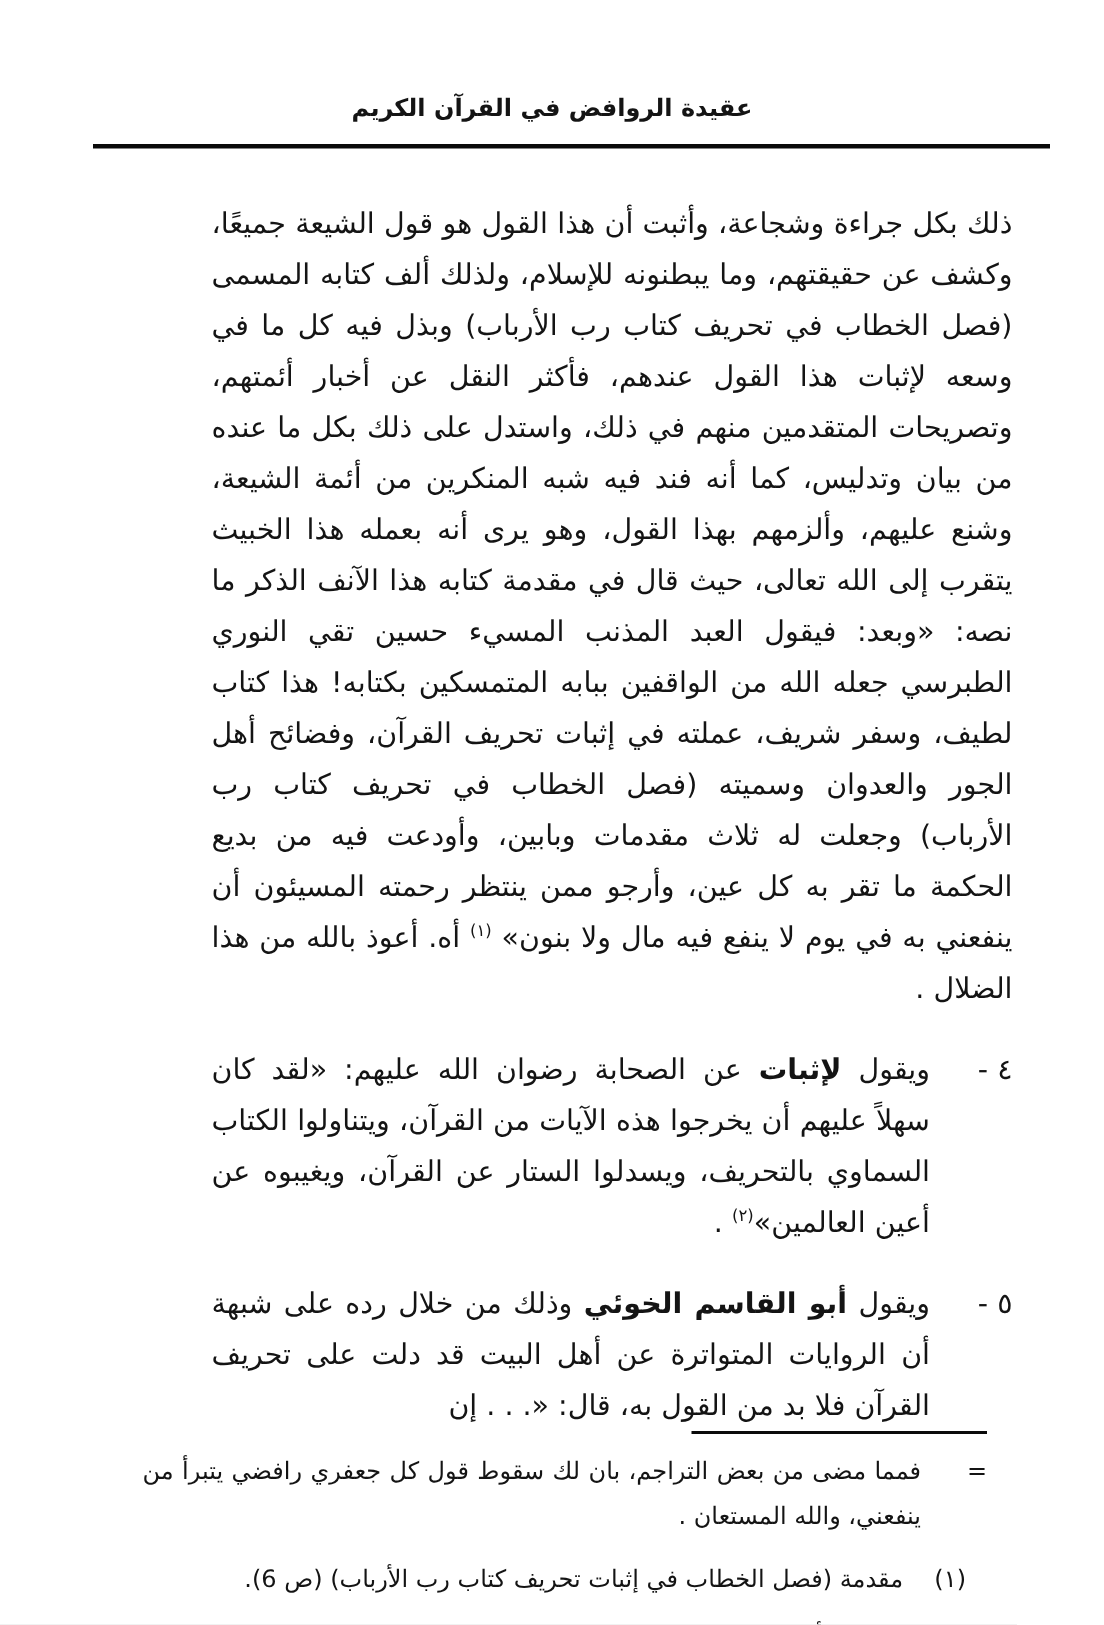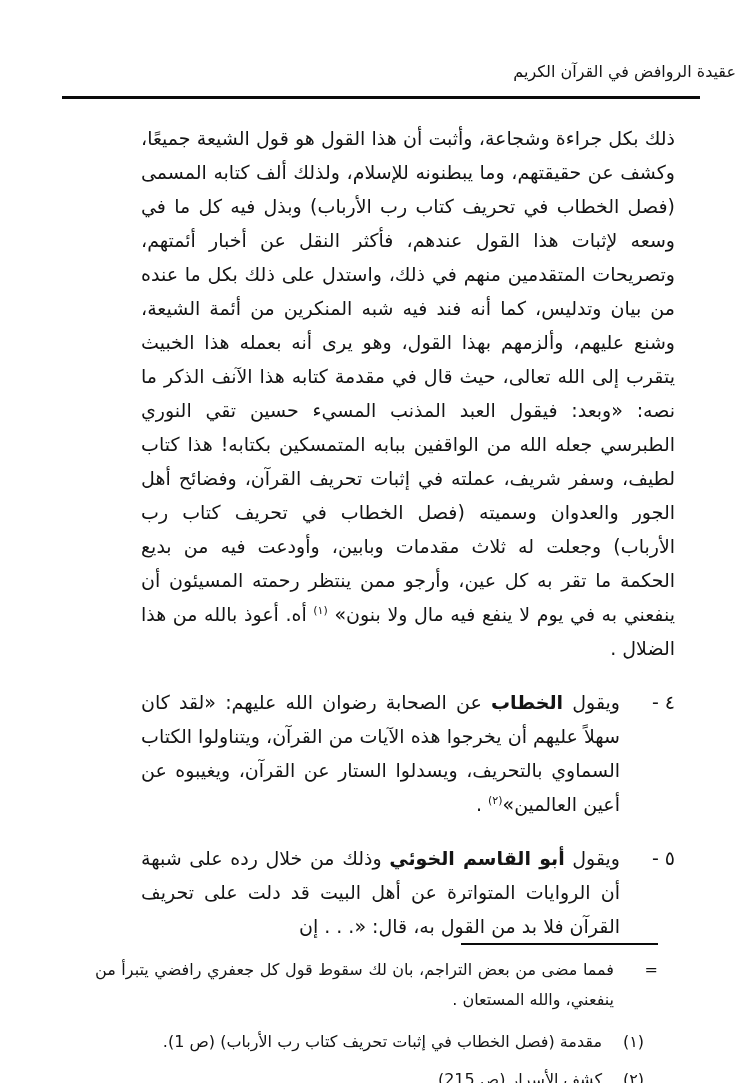--- a/index.html
+++ b/index.html
@@ -16,35 +16,35 @@
     margin: 0 auto;
     background: #ffffff;
     direction: rtl;
     display: flex;
     flex-direction: column;
     padding: 60px 0 96px 0;
     overflow: hidden;
   }
   
   .running-head {
-    text-align: right;
-    font-weight: normal;
+    text-align: center;
+    font-weight: bold;
     font-size: 16px;
     line-height: 24px;
     letter-spacing: 0.2px;
   }
   .header-rule {
     height: 3px;
     background: #0a0a0a;
     margin: 12px 36px 0 62px;
     border: none;
   }
   
   .content {
-    padding: 0 61px 0 93px;
+    padding: 11px 61px 0 93px;
     margin-left: 48px;
   }
   .para {
     margin-top: 22px;
     font-size: 19px;
     line-height: 34px;
     text-align: justify;
     text-justify: inter-word;
   }
   .item {
@@ -119,21 +119,21 @@
     <div class="running-head">عقيدة الروافض في القرآن الكريم</div>
     <div class="header-rule"></div>
   </header>
 
   <main class="content">
 
     <p class="para"><span>ذلك بكل جراءة وشجاعة، وأثبت أن هذا القول هو قول الشيعة جميعًا، وكشف عن حقيقتهم، وما يبطنونه للإسلام، ولذلك ألف كتابه المسمى (فصل الخطاب في تحريف كتاب رب الأرباب) وبذل فيه كل ما في وسعه لإثبات هذا القول عندهم، فأكثر النقل عن أخبار أئمتهم، وتصريحات المتقدمين منهم في ذلك، واستدل على ذلك بكل ما عنده من بيان وتدليس، كما أنه فند فيه شبه المنكرين من أئمة الشيعة، وشنع عليهم، وألزمهم بهذا القول، وهو يرى أنه بعمله هذا الخبيث يتقرب إلى الله تعالى، حيث قال في مقدمة كتابه هذا الآنف الذكر ما نصه: «وبعد: فيقول العبد المذنب المسيء حسين تقي النوري الطبرسي جعله الله من الواقفين ببابه المتمسكين بكتابه! هذا كتاب لطيف، وسفر شريف، عملته في إثبات تحريف القرآن، وفضائح أهل الجور والعدوان وسميته (فصل الخطاب في تحريف كتاب رب الأرباب) وجعلت له ثلاث مقدمات وبابين، وأودعت فيه من بديع الحكمة ما تقر به كل عين، وأرجو ممن ينتظر رحمته المسيئون أن ينفعني به في يوم لا ينفع فيه مال ولا بنون»</span> <sup class="fnref">(١)</sup><span> أه. أعوذ بالله من هذا الضلال .</span></p>
 
     <div class="item">
       <span class="item-num">٤ -</span>
-      <p class="item-text"><span>ويقول </span><b class="bold-name">الخطاب</b><span> عن الصحابة رضوان الله عليهم: «لقد كان سهلاً عليهم أن يخرجوا هذه الآيات من القرآن، ويتناولوا الكتاب السماوي بالتحريف، ويسدلوا الستار عن القرآن، ويغيبوه عن أعين العالمين»</span><sup class="fnref">(٢)</sup><span> .</span></p>
+      <p class="item-text"><span>ويقول </span><b class="bold-name">لإثبات</b><span> عن الصحابة رضوان الله عليهم: «لقد كان سهلاً عليهم أن يخرجوا هذه الآيات من القرآن، ويتناولوا الكتاب السماوي بالتحريف، ويسدلوا الستار عن القرآن، ويغيبوه عن أعين العالمين»</span><sup class="fnref">(٢)</sup><span> .</span></p>
     </div>
 
     <div class="item">
       <span class="item-num">٥ -</span>
       <p class="item-text"><span>ويقول </span><b class="bold-name">أبو القاسم الخوئي</b><span> وذلك من خلال رده على شبهة أن الروايات المتواترة عن أهل البيت قد دلت على تحريف القرآن فلا بد من القول به، قال: «. . . إن</span></p>
     </div>
 
   </main>
 
   <div class="spacer"></div>
@@ -142,21 +142,21 @@
     <div class="fn-rule"></div>
 
     <div class="fn-row">
       <span class="fn-marker">=</span>
       <p class="fn-text">فمما مضى من بعض التراجم، بان لك سقوط قول كل جعفري رافضي يتبرأ من ينفعني، والله المستعان .</p>
     </div>
 
     <div class="fn-group">
       <div class="fn-row numbered">
         <span class="fn-marker">(١)</span>
-        <p class="fn-text">مقدمة (فصل الخطاب في إثبات تحريف كتاب رب الأرباب) (ص 1).</p>
+        <p class="fn-text">مقدمة (فصل الخطاب في إثبات تحريف كتاب رب الأرباب) (ص 6).</p>
       </div>
       <div class="fn-row numbered">
         <span class="fn-marker">(٢)</span>
         <p class="fn-text">كشف الأسرار (ص 215).</p>
       </div>
     </div>
   </footer>
 
   <div class="page-number">١٥٧</div>
 

